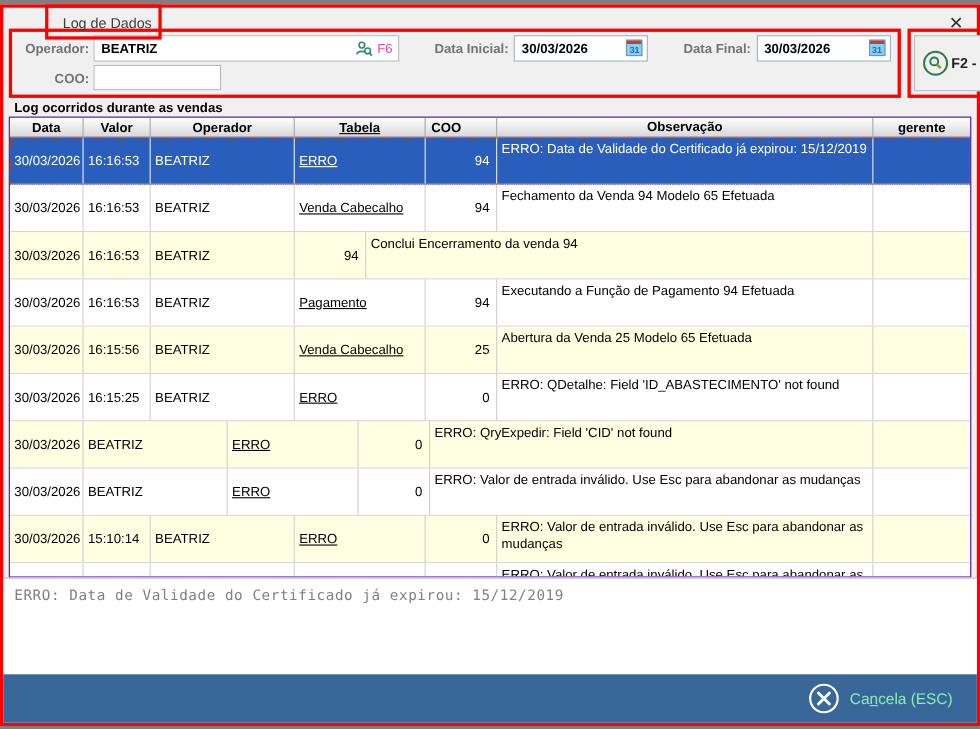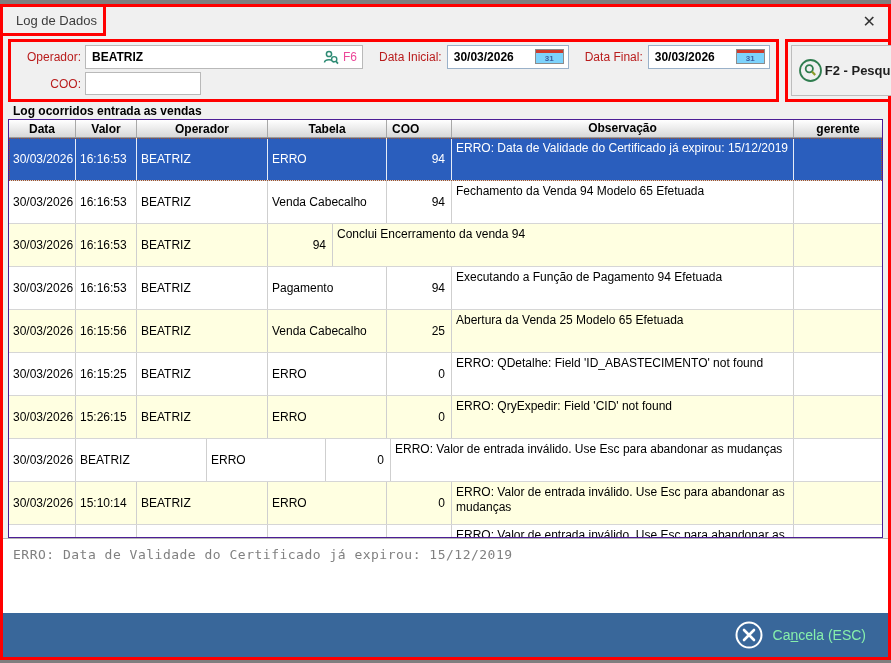--- a/index.html
+++ b/index.html
@@ -13,21 +13,21 @@
   }
   .window {
     position: absolute;
     left: 0; right: 0; top: 4px; bottom: 3px;
     border: 3px solid var(--annotation, #ff0000);
     background: #f0f0f0;
     display: flex;
     flex-direction: column;
   }
   
-  .titlebar { position: relative; height: 31px; flex: 0 0 auto; }
+  .titlebar { position: relative; height: 18px; flex: 0 0 auto; margin-left: 41px; }
   .title-box {
     position: absolute; left: -3px; top: -3px;
     width: 106px; height: 32px;
     border: 3px solid var(--annotation, #ff0000);
     display: flex; align-items: center;
     padding-left: 13px;
     color: #3c3c3c; font-size: 13px;
   }
   .close-x {
     position: absolute; right: 12px; top: 6px;
@@ -36,41 +36,41 @@
   }
   
   .filter-wrap { display: flex; gap: 6px; margin: 1px 5px 0 5px; flex: 0 0 auto; }
   .filter-box {
     flex: 1;
     border: 3px solid var(--annotation, #ff0000);
     padding: 2px 6px 3px 4px;
     display: flex; flex-direction: column; gap: 2px;
   }
   .fline { display: flex; align-items: center; height: 25px; }
-  .flabel { font-weight: normal; color: #b91c1c; white-space: nowrap; }
+  .flabel { font-weight: bold; color: #737373; white-space: nowrap; }
   .lbl-op  { width: 66px; text-align: right; margin-right: 4px; }
   .lbl-coo { width: 66px; text-align: right; margin-right: 4px; }
   .op-input {
     width: 278px; height: 24px;
     background: #fff; border: 1px solid #b9b9b9;
     display: flex; align-items: center;
     padding: 0 5px 0 6px;
   }
   .op-input .val { flex: 1; font-weight: bold; color: #000; }
   .hotkey { color: #ec4899; font-size: 12px; margin-left: 4px; }
-  .date-label { margin-left: 16px; margin-right: 5px; }
+  .date-label { margin-left: 32px; margin-right: 5px; }
   .date-input {
     width: 122px; height: 24px;
     background: #fff; border: 1px solid #9ab1c9;
     display: flex; align-items: center;
     padding: 0 4px 0 6px;
   }
   .date-input .val { flex: 1; font-weight: bold; color: #000; }
   .cal-icon {
-    width: 29px; height: 15px;
+    width: 15px; height: 15px;
     border: 1px solid #8c8c8c; background: #7dd3fc;
     display: flex; flex-direction: column; cursor: pointer;
   }
   .cal-top { height: 3px; background: #d03a2b; }
   .cal-day { flex: 1; display: flex; align-items: center; justify-content: center;
              font-size: 8px; font-weight: bold; color: #3b5fa0; }
   .coo-input { width: 116px; height: 23px; background: #fff; border: 1px solid #b9b9b9; }
   .search-annot {
     border: 3px solid var(--annotation, #ff0000);
     padding: 3px; flex: 0 0 auto;
@@ -107,21 +107,21 @@
   .cell {
     display: flex; align-items: center;
     padding-left: 4px;
     border-right: 1px solid #cfcfcf;
     overflow: hidden; white-space: nowrap;
   }
   .trow.selected .cell { border-right-color: #e6ecf7; }
   .c-data { width: 67px; flex: 0 0 auto; }
   .c-hora { width: 61px; flex: 0 0 auto; }
   .c-operador { width: 131px; flex: 0 0 auto; }
-  .c-tabela { width: 119px; flex: 0 0 auto; }
+  .c-tabela { width: 119px; flex: 0 0 auto; text-decoration: underline; }
   .c-coo { width: 65px; flex: 0 0 auto; justify-content: flex-end; padding-right: 6px; }
   .th.c-coo { justify-content: flex-start; padding-left: 5px; }
   .c-obs { flex: 1 1 auto; align-items: flex-start; padding-top: 3px; white-space: normal; line-height: 15px; }
   .th.c-obs { align-items: center; padding-top: 0; }
   .c-gerente { width: 88px; flex: 0 0 auto; border-right: none; }
   
   .status-panel { flex: 1 1 auto; background: #ffffff; border-top: 1px solid #b5b5b5; }
   .status-msg {
     font-family: "DejaVu Sans Mono", monospace;
     font-size: 13px; letter-spacing: 0.5px;
@@ -196,21 +196,21 @@
             <circle cx="12.5" cy="12.5" r="10.5" fill="none" stroke="#2f7d4f" stroke-width="1.8"></circle>
             <circle cx="11.3" cy="10.8" r="3.6" fill="none" stroke="#2f7d4f" stroke-width="1.8"></circle>
             <line x1="13.9" y1="13.6" x2="17.2" y2="17" stroke="#8a9a28" stroke-width="2.2"></line>
           </svg>
         </span>
         <span>F2 - Pesquisar</span>
       </button>
     </div>
   </div>
 
-  <div class="group-label">Log ocorridos entrada as vendas</div>
+  <div class="group-label">Log ocorridos durante as vendas</div>
 
   <div class="tbl">
     <div class="thead">
       <div class="th c-data">Data</div>
       <div class="th c-hora">Valor</div>
       <div class="th c-operador">Operador</div>
       <div class="th c-tabela">Tabela</div>
       <div class="th c-coo">COO</div>
       <div class="th c-obs">Observação</div>
       <div class="th c-gerente">gerente</div>
@@ -264,21 +264,20 @@
           <div class="cell c-data">30/03/2026</div>
           <div class="cell c-hora">16:15:25</div>
           <div class="cell c-operador">BEATRIZ</div>
           <div class="cell c-tabela">ERRO</div>
           <div class="cell c-coo">0</div>
           <div class="cell c-obs">ERRO: QDetalhe: Field 'ID_ABASTECIMENTO' not found</div>
           <div class="cell c-gerente"></div>
         </div>
         <div class="trow alt">
           <div class="cell c-data">30/03/2026</div>
-          <div class="cell c-hora">15:26:15</div>
           <div class="cell c-operador">BEATRIZ</div>
           <div class="cell c-tabela">ERRO</div>
           <div class="cell c-coo">0</div>
           <div class="cell c-obs">ERRO: QryExpedir: Field 'CID' not found</div>
           <div class="cell c-gerente"></div>
         </div>
         <div class="trow">
           <div class="cell c-data">30/03/2026</div>
           <div class="cell c-operador">BEATRIZ</div>
           <div class="cell c-tabela">ERRO</div>

